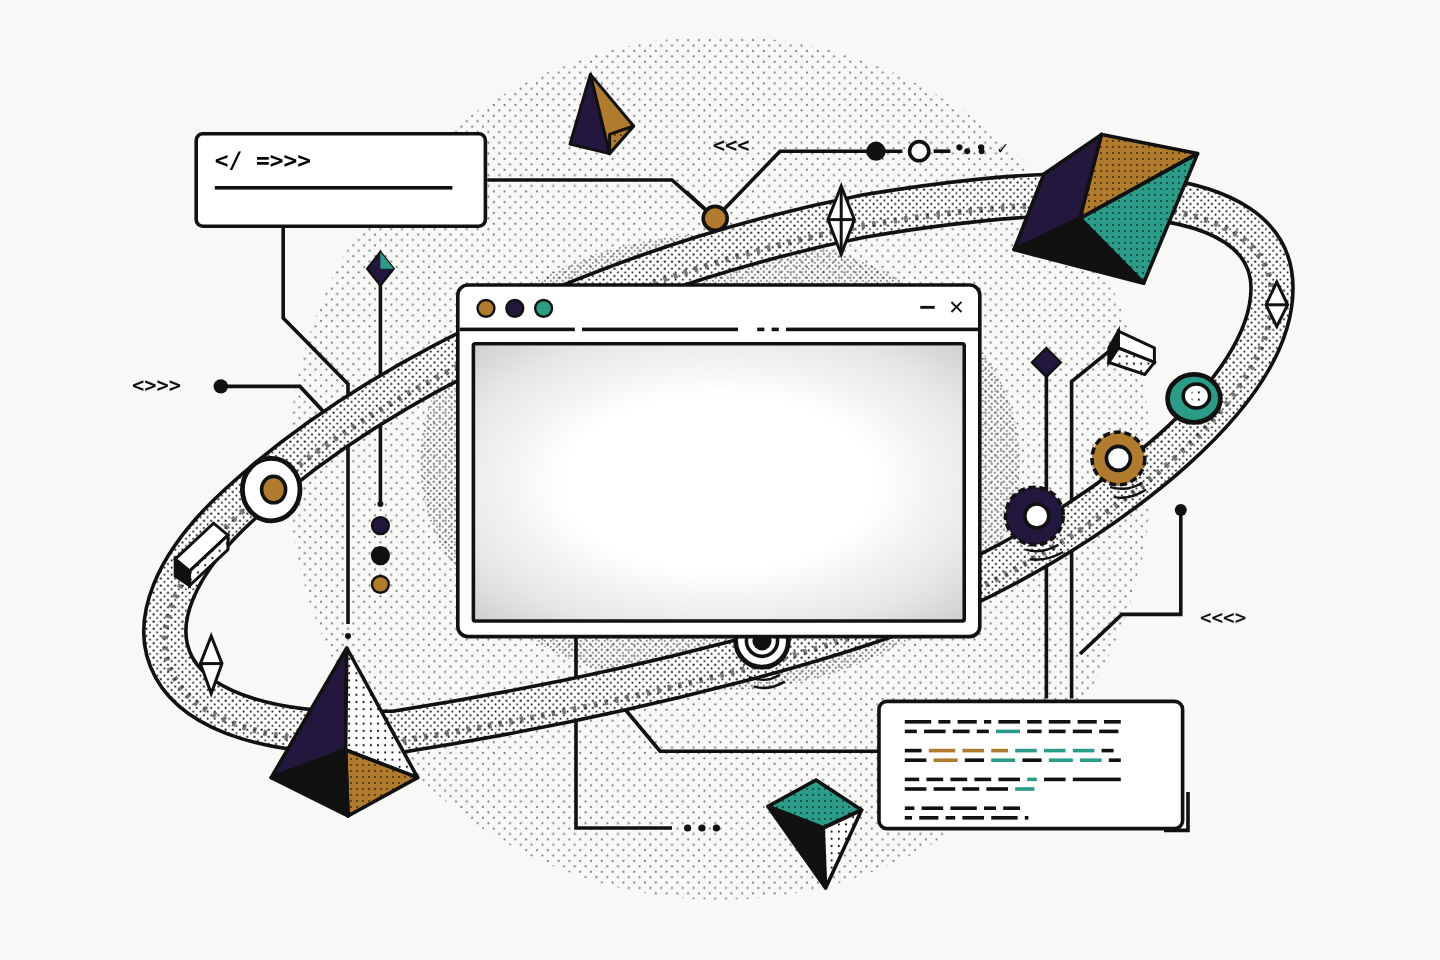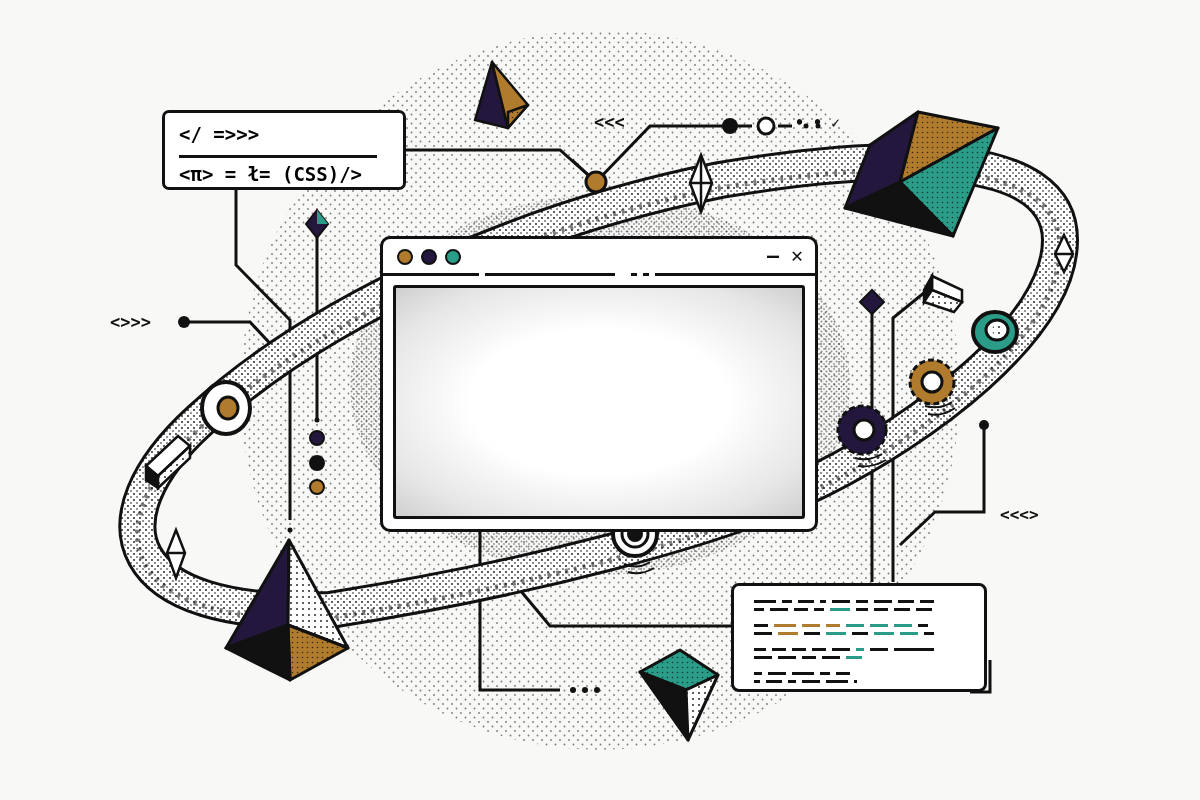--- a/index.html
+++ b/index.html
@@ -206,21 +206,20 @@
 </svg>
 
 <div class="lbl" style="left:594px;top:112px;font-size:17px;">&lt;&lt;&lt;</div>
 <div class="lbl" style="left:110px;top:312px;font-size:17px;">&lt;&gt;&gt;&gt;</div>
 <div class="lbl" style="left:1000px;top:505px;font-size:16px;">&lt;&lt;&lt;&gt;</div>
 <div class="lbl" style="left:795px;top:114px;font-size:15px;">• • ✓</div>
 
 <div class="code-box">
   <div class="code-line1">&lt;/ =&gt;&gt;&gt;</div>
   <div class="code-sep"></div>
-  <div class="code-line2">&lt;π&gt; = ł= (CSS)/&gt;</div>
 </div>
 
 <div class="browser">
   <div class="dot" id="bd0" style="left: 14px; background: rgb(176, 123, 44);"></div>
   <div class="dot" id="bd1" style="left: 38px; background: rgb(36, 23, 61);"></div>
   <div class="dot" id="bd2" style="left: 62px; background: rgb(42, 156, 136);"></div>
   <div class="win-ctrl" style="right:36px;">—</div>
   <div class="win-ctrl" style="right:12px;">✕</div>
   <div class="tb-line" style="left:0;width:96px;"></div>
   <div class="tb-line" style="left:102px;width:130px;"></div>

